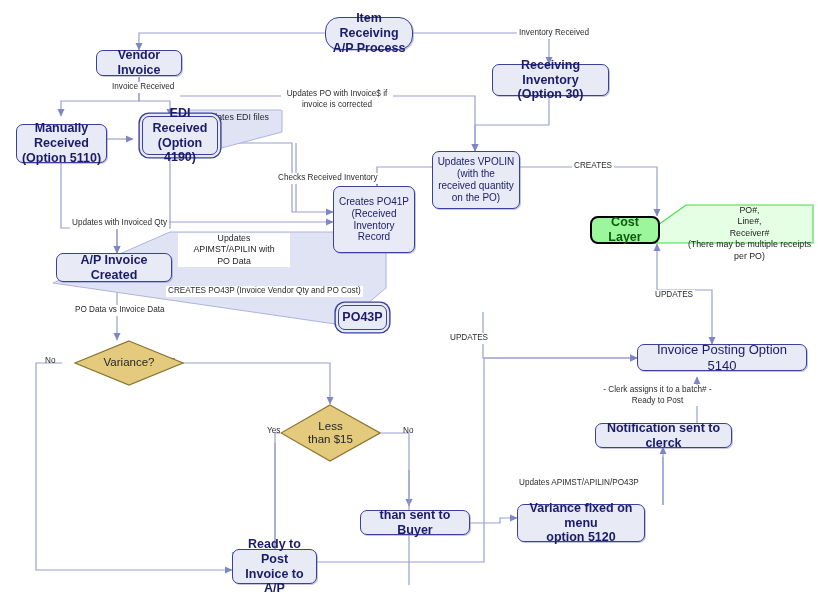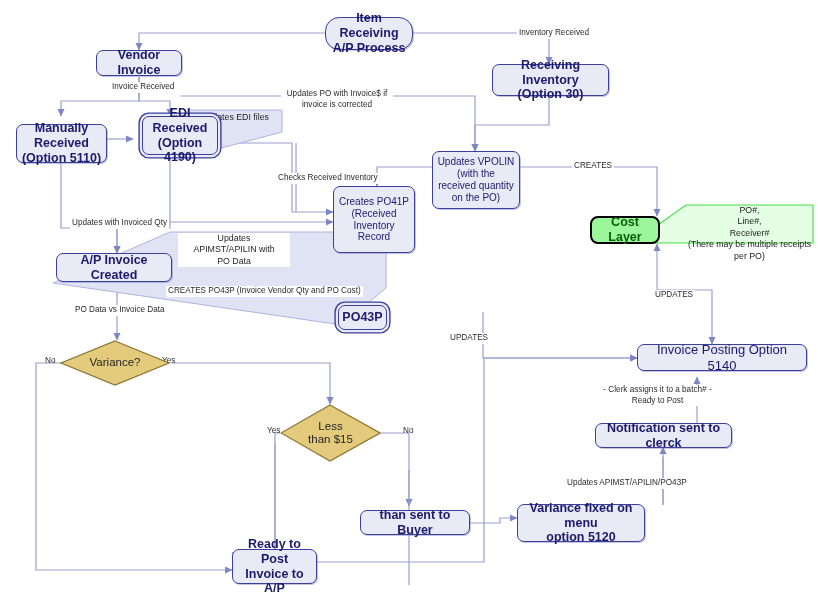--- a/index.html
+++ b/index.html
@@ -264,21 +264,21 @@
 
   <div class="node f12" style="left:360px;top:510px;width:110px;height:25px;">
     <span class="lbl">than sent to Buyer</span>
   </div>
 
   <div class="node f12" style="left:232px;top:549px;width:85px;height:35px;">
     <span class="lbl" style="white-space: pre-line;">Ready to Post
 Invoice to A/P</span>
   </div>
 
-  <div class="diamond" style="left:60px;top:340px;width:110px;height:46px;">
+  <div class="diamond" style="left:74px;top:340px;width:110px;height:46px;">
     <svg class="dshape" viewBox="0 0 110 46" preserveAspectRatio="none" xmlns="http://www.w3.org/2000/svg">
       <path d="M55,1 L109,23 L55,45 L1,23 z" fill="#e3ca7d" stroke="#8a7430" stroke-width="1.2"></path>
     </svg>
     <div class="dtext">Variance?</div>
   </div>
 
   <div class="diamond" style="left:280px;top:404px;width:101px;height:58px;">
     <svg class="dshape" viewBox="0 0 101 58" preserveAspectRatio="none" xmlns="http://www.w3.org/2000/svg">
       <path d="M50,1 L100,29 L50,57 L1,29 z" fill="#e3ca7d" stroke="#8a7430" stroke-width="1.2"></path>
     </svg>
@@ -311,15 +311,15 @@
 
   <div class="elabel nb" style="left:160px;top:356px;">Yes</div>
 
   <div class="elabel nb" style="left:265px;top:426px;">Yes</div>
 
   <div class="elabel nb" style="left:401px;top:426px;">No</div>
 
   <div class="elabel" style="left: 594px; top: 385px; width: 123px; white-space: pre-line;">- Clerk assigns it to a batch# -
 Ready to Post</div>
 
-  <div class="elabel" style="left:517px;top:478px;margin-left:48px;">Updates APIMST/APILIN/PO43P</div>
+  <div class="elabel" style="left:517px;top:478px;">Updates APIMST/APILIN/PO43P</div>
 
 </div>
 
 </body></html>

